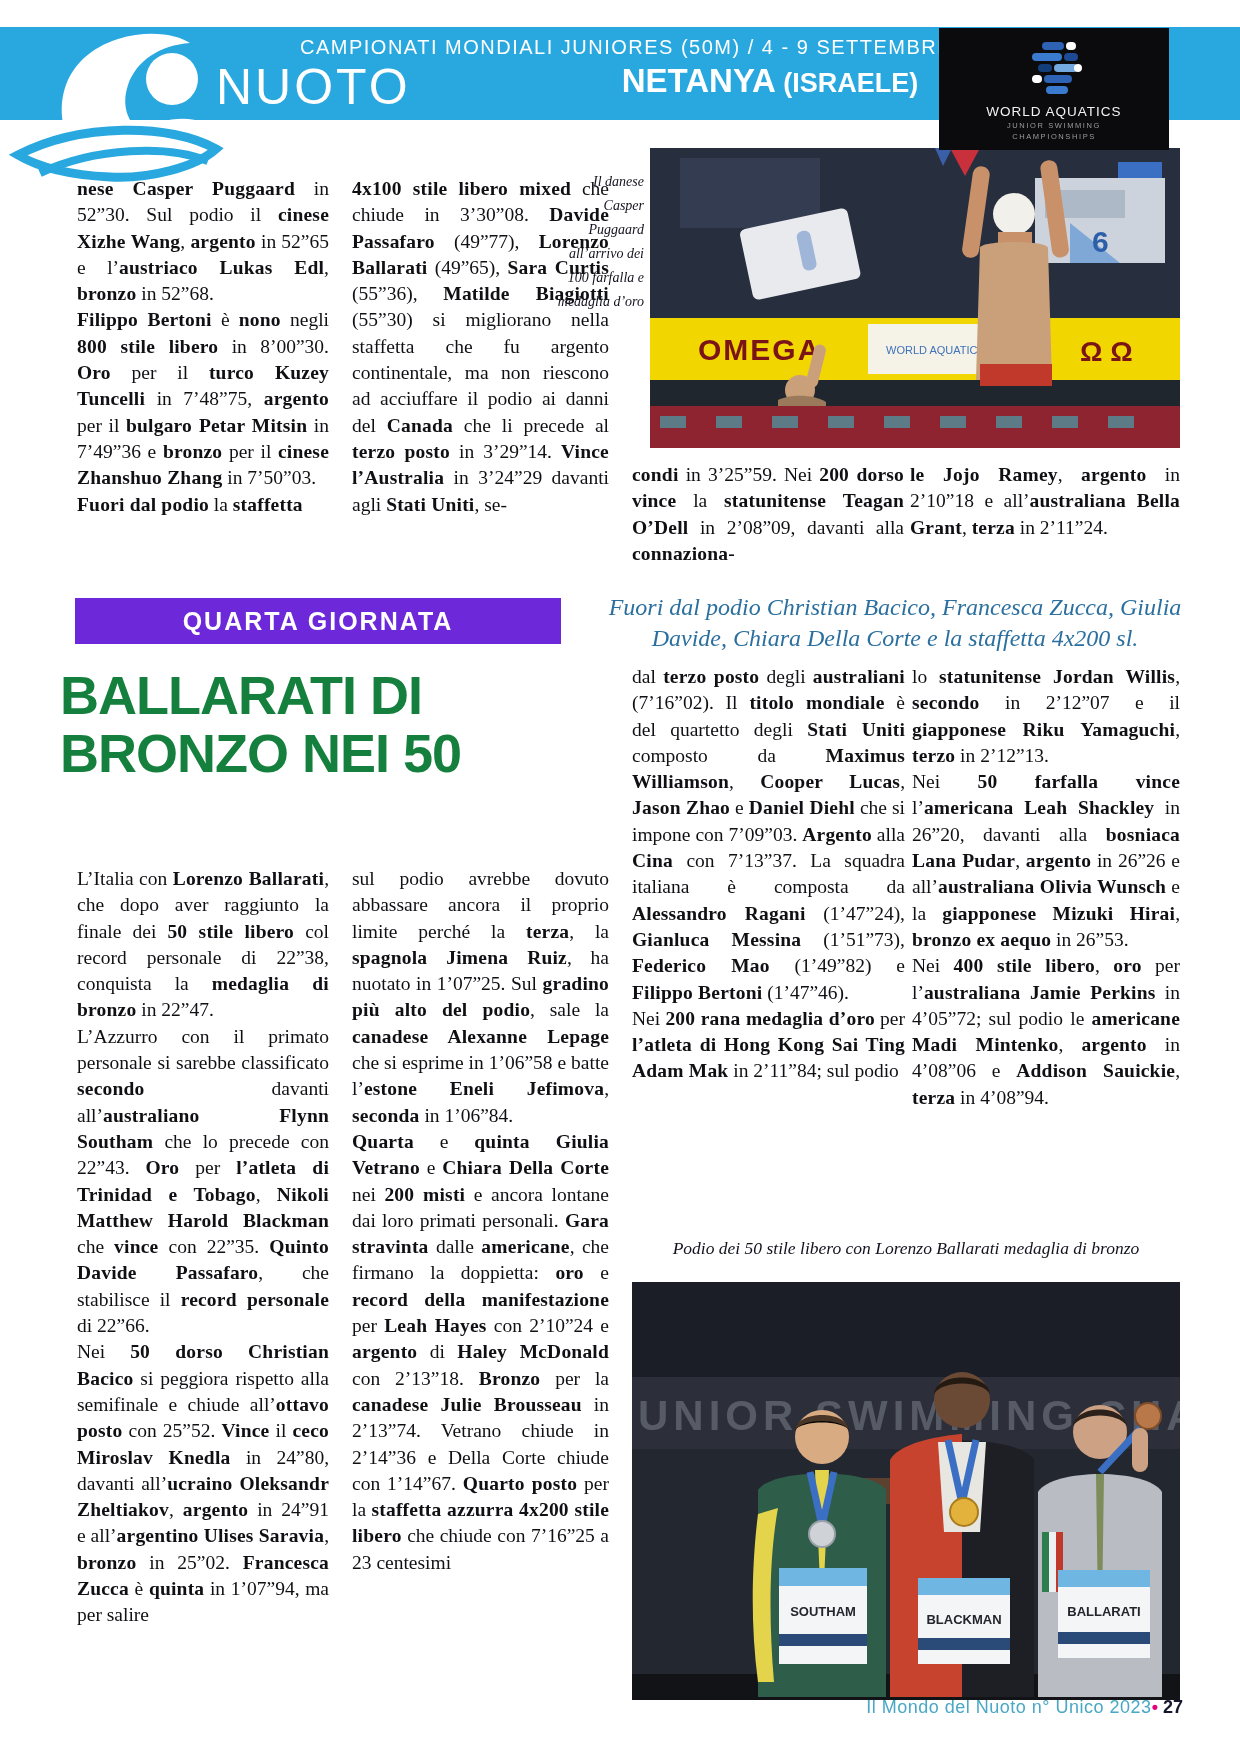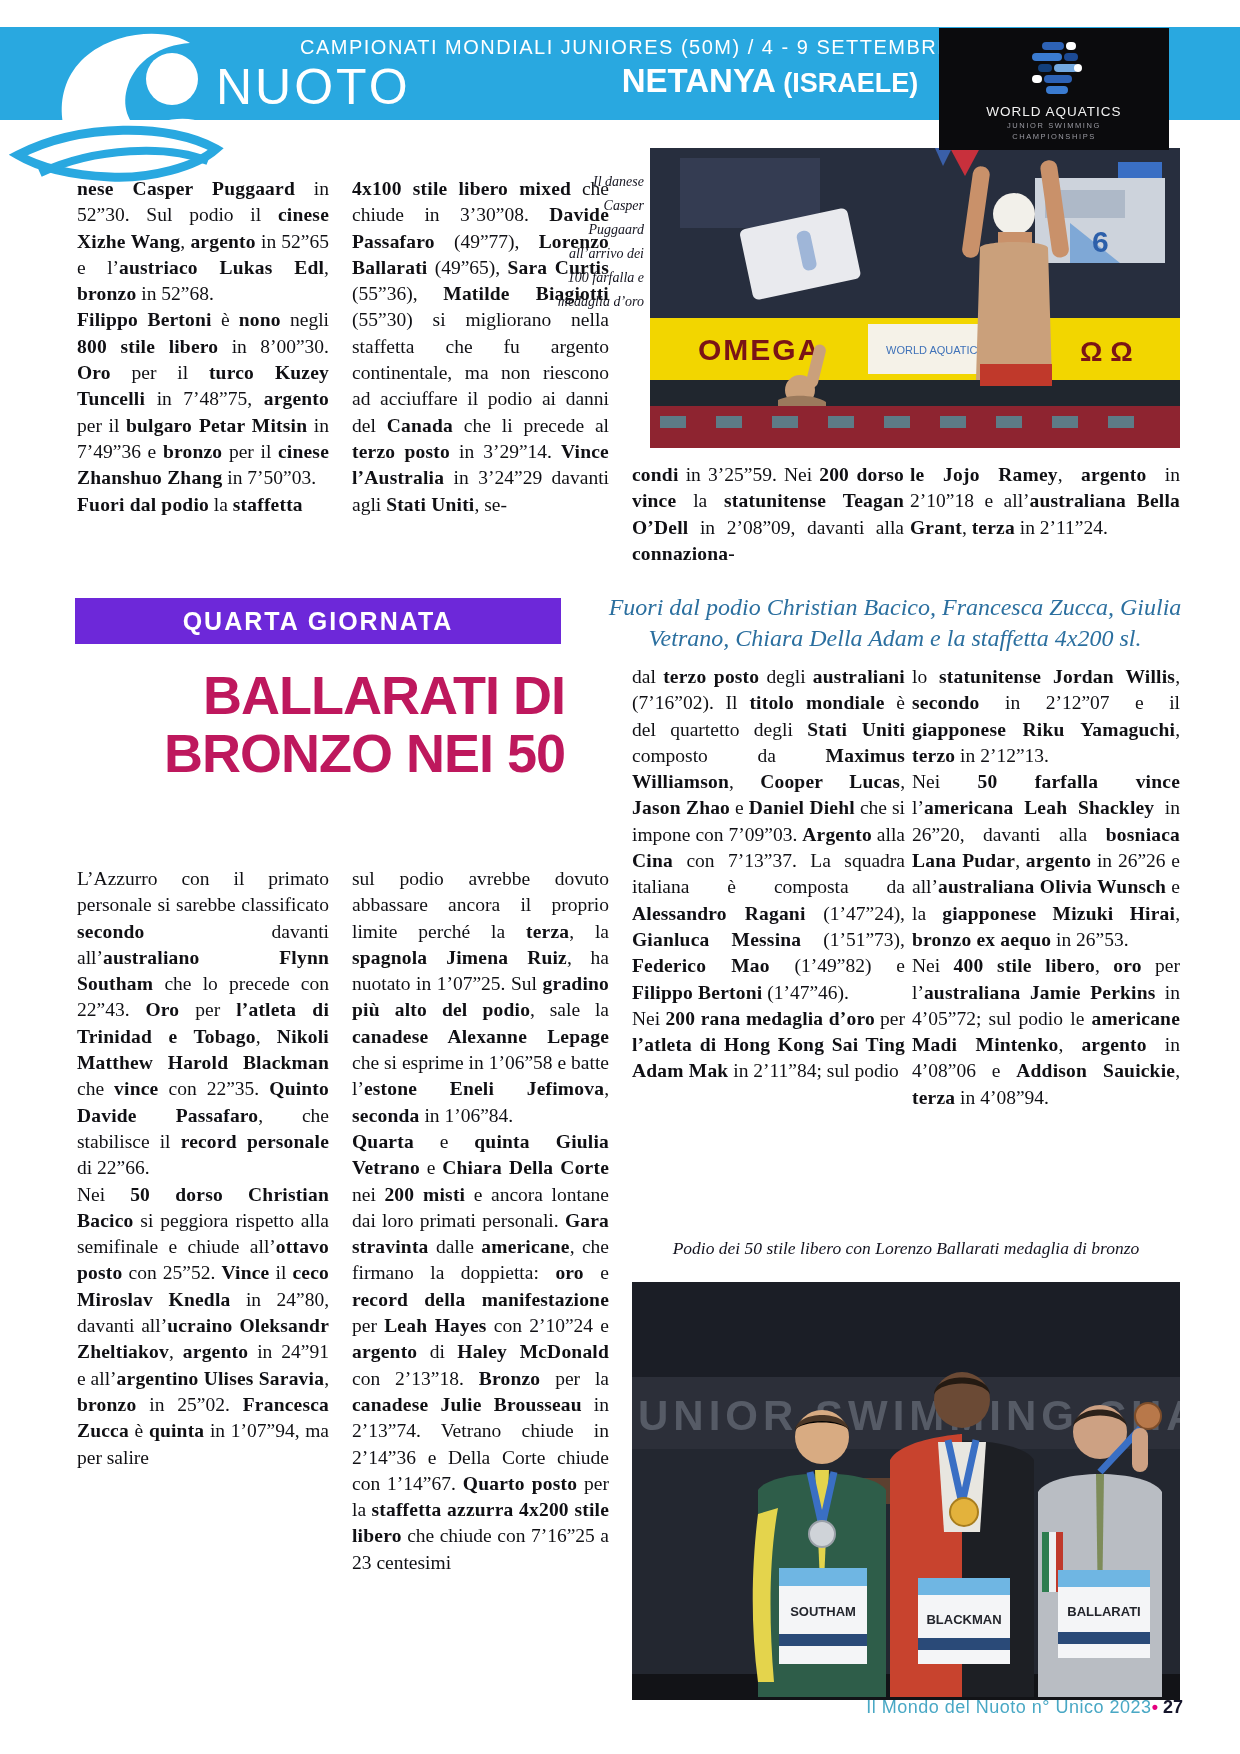--- a/index.html
+++ b/index.html
@@ -52,22 +52,22 @@
   .standfirst {
     color:#2b6f9f; font-style:italic; font-size:24px; line-height:31px; text-align:center;
   }
 
   .banner {
     background:#6d28d9; color:#ffffff; font-family:"Liberation Sans", sans-serif;
     font-weight:bold; font-size:25px; letter-spacing:2px; text-align:center;
     line-height:46px; height:46px;
   }
   .headline {
-    color:#be185d; font-family:"Liberation Sans", sans-serif; font-weight:bold;
-    font-size:54px; line-height:58px; text-align:right; letter-spacing:-1px;
+    color:#15803d; font-family:"Liberation Sans", sans-serif; font-weight:bold;
+    font-size:54px; line-height:58px; text-align:left; letter-spacing:-1px;
   }
 
   
   .footer {
     left:700px; top:1697px; width:483px; text-align:right; white-space:nowrap;
     font-family:"Liberation Sans", sans-serif; font-size:18px;
   }
   .footer .credit { color:#49a8c5; letter-spacing:0.5px; }
   .footer .dot { color:#e5007e; font-weight:bold; }
   .footer .pagenum { color:#15152b; font-weight:bold; }
@@ -182,28 +182,29 @@
 
   <div class="abs col" style="left:632px; top:462px; width:272px;">
     <p><b>condi</b> in 3’25”59. Nei <b>200 dorso vince</b> la <b>statunitense Teagan O’Dell</b> in 2’08”09, davanti alla <b>connaziona-</b></p>
   </div>
   <div class="abs col" style="left:910px; top:462px; width:270px;">
     <p><b>le Jojo Ramey</b>, <b>argento</b> in 2’10”18 e all’<b>australiana Bella Grant</b>, <b>terza</b> in 2’11”24.</p>
   </div>
 
   <div class="abs banner" style="left:75px; top:598px; width:486px;">QUARTA GIORNATA</div>
 
-  <div class="abs standfirst" style="left:605px; top:592px; width:580px;">Fuori dal podio Christian Bacico, Francesca Zucca, Giulia Vetrano, Chiara Della Adam e la staffetta 4x200 sl.</div>
+  <div class="abs standfirst" style="left:605px; top:592px; width:580px;">Fuori dal podio Christian Bacico, Francesca Zucca, Giulia Davide, Chiara Della Corte e la staffetta 4x200 sl.</div>
 
   <div class="abs headline" style="left:60px; top:666px; width:505px;">
     <div>BALLARATI DI</div>
     <div>BRONZO NEI 50</div>
   </div>
 
   <div class="abs col" style="left:77px; top:866px; width:252px;">
+    <p>L’Italia con <b>Lorenzo Ballarati</b>, che dopo aver raggiunto la finale dei <b>50 stile libero</b> col record personale di 22”38, conquista la <b>medaglia di bronzo</b> in 22”47.</p>
     <p>L’Azzurro con il primato personale si sarebbe classificato <b>secondo</b> davanti all’<b>australiano Flynn Southam</b> che lo precede con 22”43. <b>Oro</b> per <b>l’atleta di Trinidad e Tobago</b>, <b>Nikoli Matthew Harold Blackman</b> che <b>vince</b> con 22”35. <b>Quinto Davide Passafaro</b>, che stabilisce il <b>record personale</b> di 22”66.</p>
     <p>Nei <b>50 dorso Christian Bacico</b> si peggiora rispetto alla semifinale e chiude all’<b>ottavo posto</b> con 25”52. <b>Vince</b> il <b>ceco Miroslav Knedla</b> in 24”80, davanti all’<b>ucraino Oleksandr Zheltiakov</b>, <b>argento</b> in 24”91 e all’<b>argentino Ulises Saravia</b>, <b>bronzo</b> in 25”02. <b>Francesca Zucca</b> è <b>quinta</b> in 1’07”94, ma per salire</p>
   </div>
 
   <div class="abs col" style="left:352px; top:866px; width:257px;">
     <p>sul podio avrebbe dovuto abbassare ancora il proprio limite perché la <b>terza</b>, la <b>spagnola Jimena Ruiz</b>, ha nuotato in 1’07”25. Sul <b>gradino più alto del podio</b>, sale la <b>canadese Alexanne Lepage</b> che si esprime in 1’06”58 e batte l’<b>estone Eneli Jefimova</b>, <b>seconda</b> in 1’06”84.</p>
     <p><b>Quarta</b> e <b>quinta Giulia Vetrano</b> e <b>Chiara Della Corte</b> nei <b>200 misti</b> e ancora lontane dai loro primati personali. <b>Gara stravinta</b> dalle <b>americane</b>, che firmano la doppietta: <b>oro</b> e <b>record della manifestazione</b> per <b>Leah Hayes</b> con 2’10”24 e <b>argento</b> di <b>Haley McDonald</b> con 2’13”18. <b>Bronzo</b> per la <b>canadese Julie Brousseau</b> in 2’13”74. Vetrano chiude in 2’14”36 e Della Corte chiude con 1’14”67. <b>Quarto posto</b> per la <b>staffetta azzurra 4x200 stile libero</b> che chiude con 7’16”25 a 23 centesimi</p>
   </div>
 
   <div class="abs col" style="left:632px; top:664px; width:273px;">

